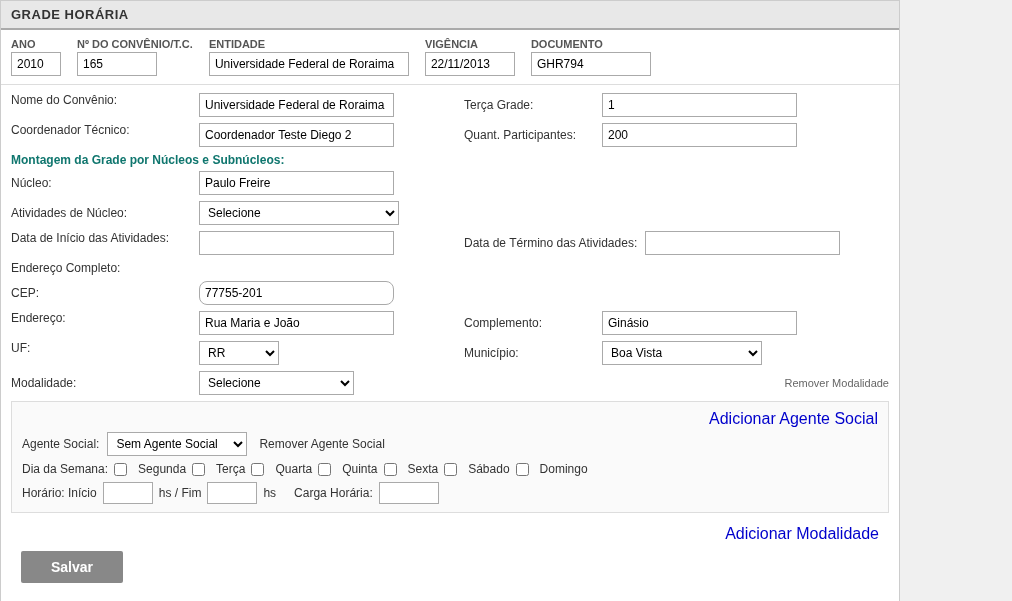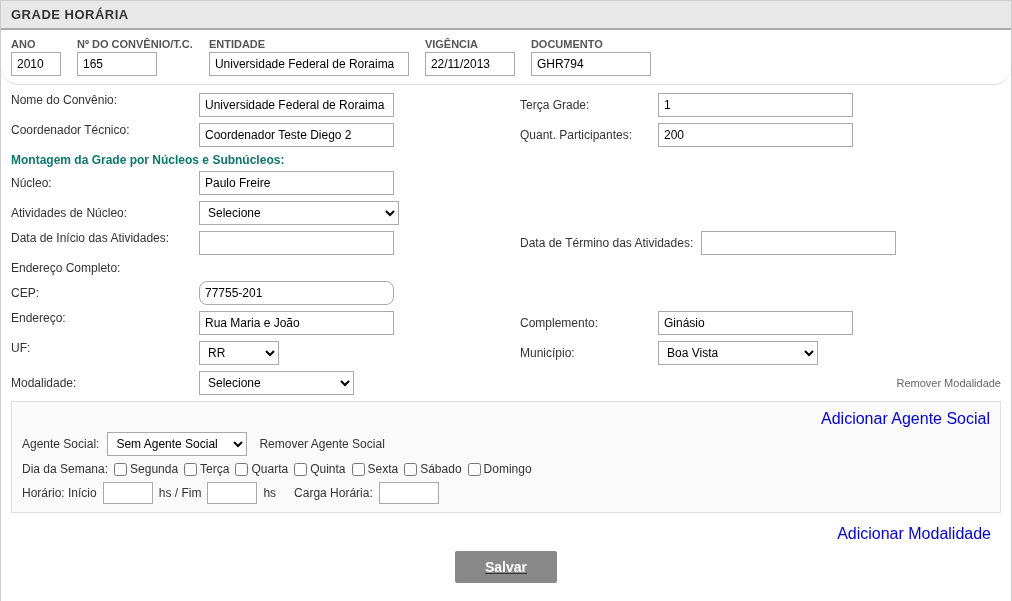--- a/index.html
+++ b/index.html
@@ -3,40 +3,39 @@
   <meta charset="utf-8">
   <style>
     * { box-sizing: border-box; margin: 0; padding: 0; }
     body {
       font-family: Arial, Helvetica, sans-serif;
       font-size: 13px;
       background: #f0f0f0;
       color: #333;
     }
     .page-wrapper {
-      width: 1012px;
+      width: 900px;
       min-height: 601px;
       background: #fff;
       border: 1px solid #ccc;
     }
     .page-title-bar {
       background: #e8e8e8;
       border-bottom: 2px solid #aaa;
       padding: 6px 10px;
       font-weight: bold;
       font-size: 13px;
       letter-spacing: 0.5px;
     }
     .header-row {
       display: flex;
       align-items: center;
       padding: 8px 10px;
       border-bottom: 1px solid #ddd;
       gap: 16px;
-      border-radius: 18px;
     }
     .header-row label {
       font-size: 11px;
       font-weight: bold;
       color: #555;
       display: block;
       margin-bottom: 2px;
     }
     .header-row input[type="text"] {
       border: 1px solid #aaa;
@@ -170,38 +169,37 @@
     .horario-row label { font-size: 12px; }
     .horario-input { width: 50px; border: 1px solid #aaa; padding: 2px 4px; font-size: 12px; height: 22px; }
     .carga-input { width: 60px; border: 1px solid #aaa; padding: 2px 4px; font-size: 12px; height: 22px; }
     .adicionar-modalidade-row {
       display: flex;
       justify-content: flex-end;
       padding: 6px 10px 4px 10px;
     }
     .salvar-row {
       display: flex;
-      justify-content: center;
+      justify-content: flex-start;
       padding: 4px 10px 10px 10px;
-      text-decoration: underline;
     }
     .salvar-btn {
       background: #888;
       color: #fff;
       border: none;
       padding: 8px 30px;
       font-size: 14px;
       font-weight: bold;
       cursor: pointer;
       border-radius: 2px;
     }
     .checkbox-item {
       display: flex;
       align-items: center;
-      gap: 3px;
+      gap: 11px;
     }
     .adicionar-agente-right {
       display: flex;
       justify-content: flex-end;
       margin-bottom: 4px;
     }
   </style>
 </head>
 <body>
 

